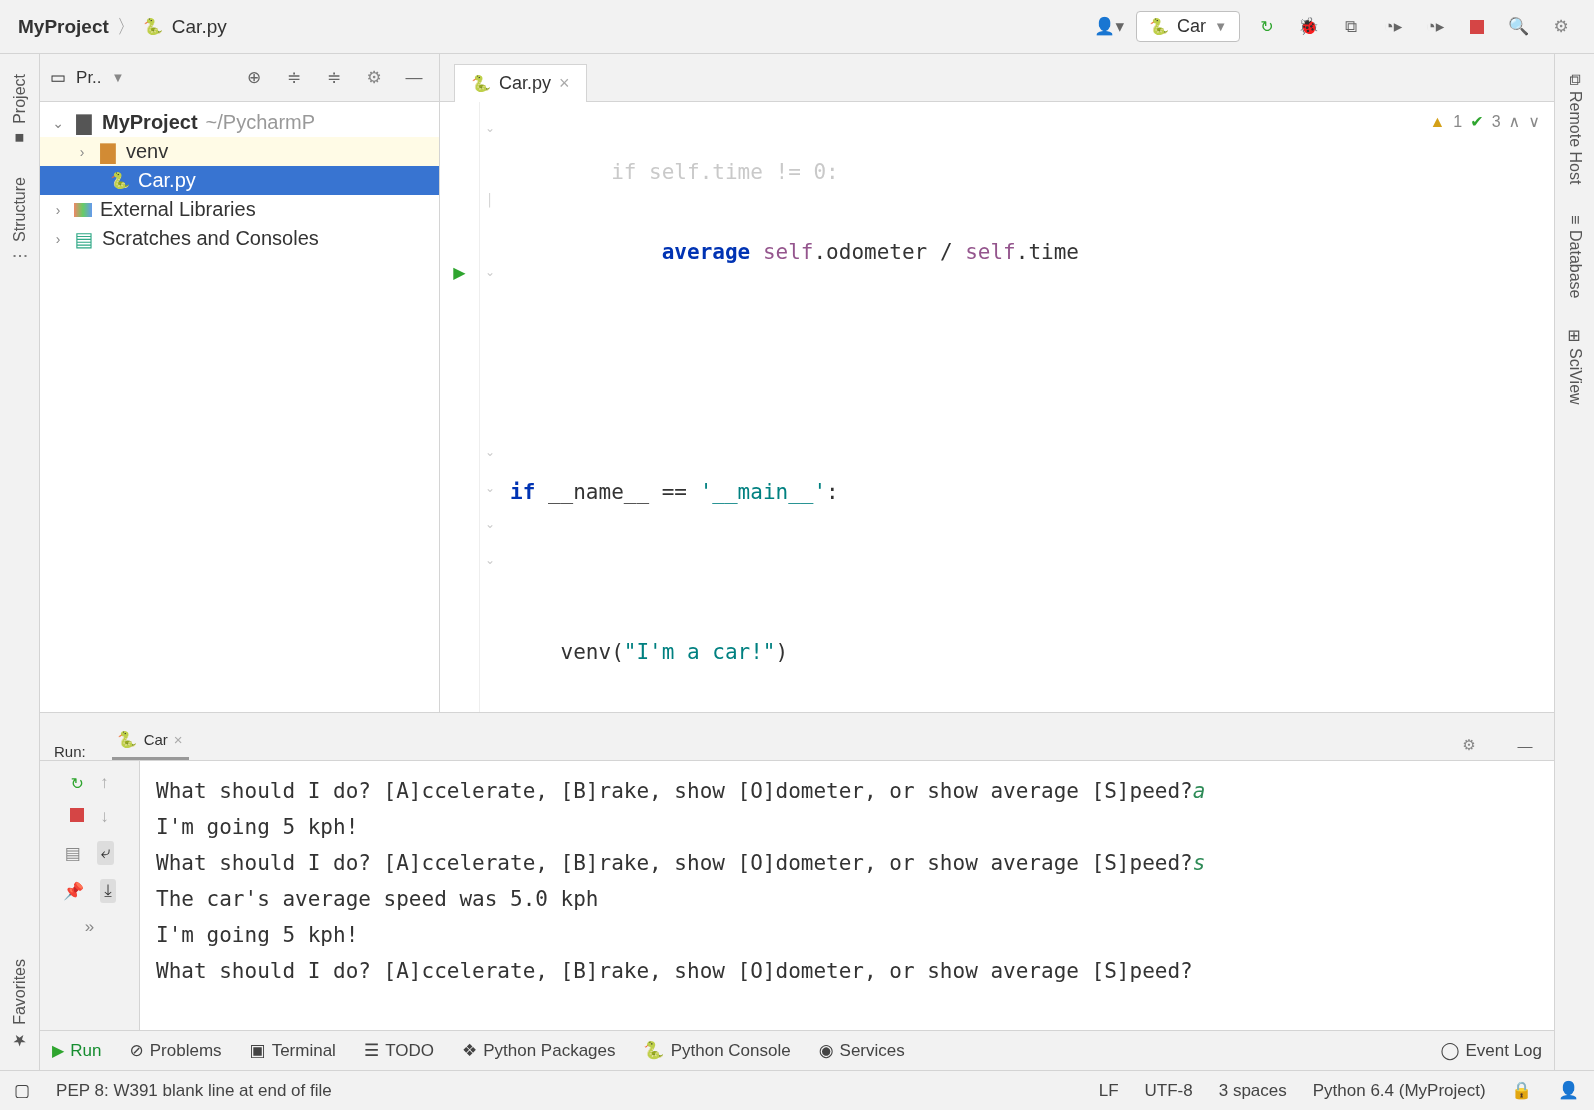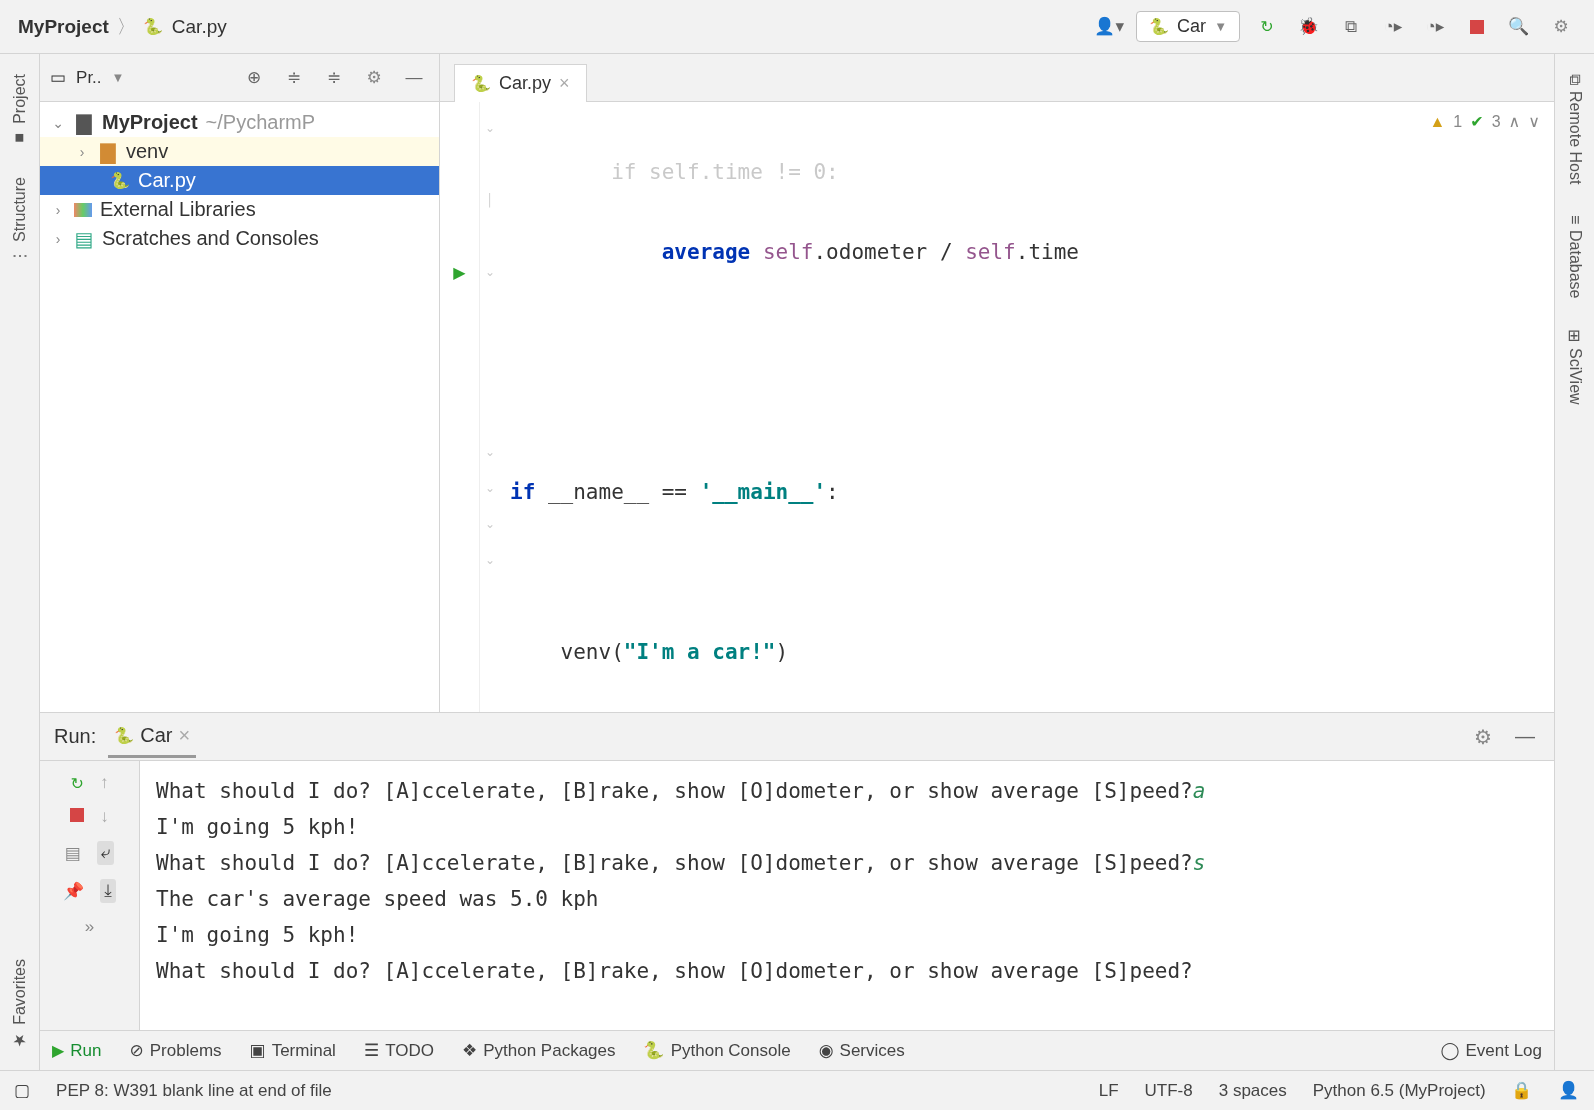--- a/index.html
+++ b/index.html
@@ -45,27 +45,27 @@
 .gutter-nums { width: 52px; background: #fff; border-right: none; color: #aaa; font-family: "Menlo", "Consolas", monospace; font-size: 19px; text-align: right; padding-top: 8px; }
 .gutter-nums div { height: 36px; line-height: 36px; padding-right: 8px; }
 .gutter-marks { width: 40px; background: #fff; border-right: 1px solid #eee; padding-top: 8px; }
 .gutter-marks div { height: 36px; display: flex; align-items: center; justify-content: center; }
 .foldbar { width: 20px; background: #fff; padding-top: 8px; }
 .foldbar div { height: 36px; display: flex; align-items: center; justify-content: center; color: #ccc; font-size: 12px; }
 .code { flex: 1; font-family: "Menlo", "Consolas", monospace; font-size: 21px; padding-top: 8px; overflow: hidden; white-space: pre; }
 .code .line { height: 36px; line-height: 36px; padding-left: 10px; margin-top: 20px; }
 .kw { color: #0033b3; font-weight: bold; }
 .self { color: #94558d; }
-.str { color: #008080; font-weight: bold; }
+.str { color: #008080; font-weight: normal; }
 .dim { color: #c9c9c9; }
 .warn-badges { position: absolute; top: 10px; right: 14px; display: flex; align-items: center; gap: 8px; font-size: 16px; color: #888; }
 
 
 .run-panel { height: 318px; border-top: 1px solid #d4d4d4; background: #fff; display: flex; flex-direction: column; }
-.run-header { height: 48px; background: #f2f2f2; border-bottom: 1px solid #d4d4d4; display: flex; align-items: center; padding: 0 14px; gap: 12px; font-size: 20px; }
+.run-header { height: 48px; background: #f2f2f2; border-bottom: 1px solid #d4d4d4; display: flex; align-items: flex-end; padding: 0 14px; gap: 26px; font-size: 15px; }
 .run-header .tab { display: flex; align-items: center; gap: 6px; padding: 8px 6px; border-bottom: 3px solid #999; }
 .run-body { flex: 1; display: flex; }
 .run-toolbar { width: 100px; background: #f2f2f2; border-right: 1px solid #d4d4d4; padding: 12px 8px; }
 .run-toolbar .row { display: flex; gap: 16px; margin-bottom: 14px; align-items: center; justify-content: center; }
 .console { flex: 1; font-family: "Menlo", "Consolas", monospace; font-size: 21px; padding: 12px 16px; line-height: 36px; white-space: pre-wrap; overflow: hidden; }
 .console .inp { color: #2e8b57; font-style: italic; }
 
 
 .bottom-tools { height: 40px; background: #f2f2f2; border-top: 1px solid #d4d4d4; display: flex; align-items: center; padding: 0 12px; gap: 28px; font-size: 17px; color: #444; }
 .bottom-tools .tool { display: flex; align-items: center; gap: 6px; cursor: pointer; }
@@ -340,16 +340,16 @@
   </div>
 </div>
 
 <div class="statusbar">
   <span>▢</span>
   <span>PEP 8: W391 blank line at end of file</span>
   <span class="spacer"></span>
   <span>LF</span>
   <span>UTF-8</span>
   <span>3 spaces</span>
-  <span>Python 6.5 (MyProject)</span>
+  <span>Python 6.4 (MyProject)</span>
   <span>🔒</span>
   <span>👤</span>
 </div>
 
 </body></html>

